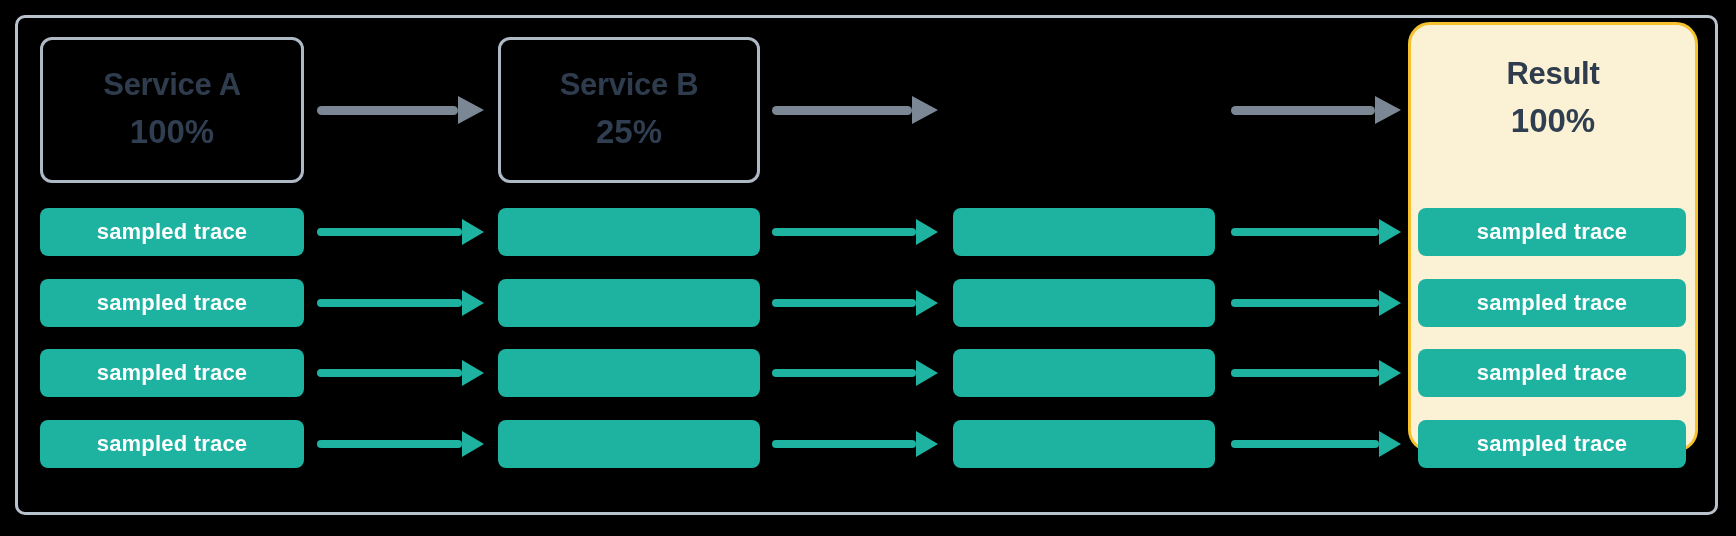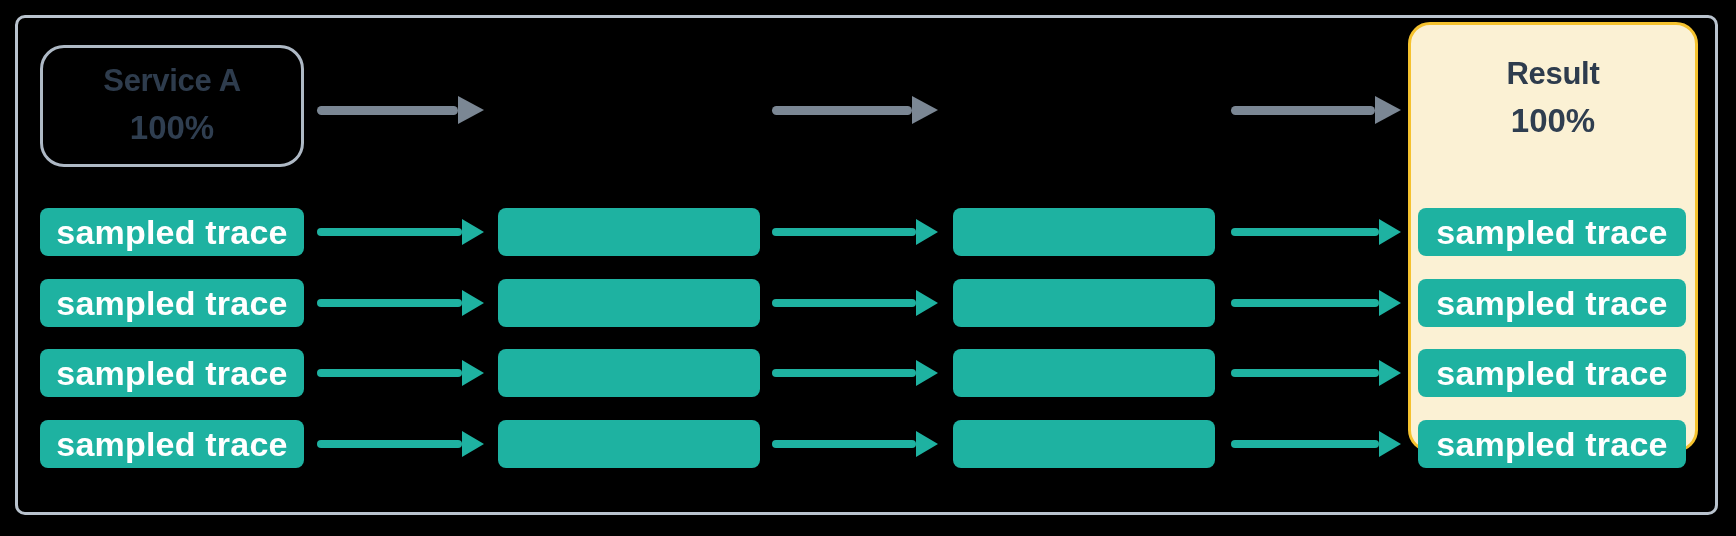--- a/index.html
+++ b/index.html
@@ -15,30 +15,29 @@
     position: absolute;
     left: 15px; top: 15px;
     width: 1703px; height: 500px;
     border: 3px solid #b9c3ce;
     border-radius: 10px;
     box-sizing: border-box;
     background: transparent;
   }
   .service-box {
     position: absolute;
-    top: 37px; height: 122px;
+    top: 37px; height: 146px;
     border: 3px solid #aeb9c5;
-    border-radius: 24px;
+    border-radius: 12px;
     box-sizing: border-box;
     display: flex;
     flex-direction: column;
     justify-content: center;
     align-items: center;
     background: transparent;
-    margin-top: 8px;
   }
   .svc-a { left: 40px;  width: 264px; }
   .svc-b { left: 498px; width: 262px; }
   .svc-c { left: 953px; width: 262px; }
   .service-name {
     color: #2e3c4d;
     font-size: 31px;
     font-weight: 700;
     line-height: 44px;
     letter-spacing: -0.3px;
@@ -77,21 +76,21 @@
     position: absolute;
     height: 48px;
     background: #1eb2a1;
     border-radius: 8px;
     display: flex;
     align-items: center;
     justify-content: center;
   }
   .trace-box span {
     color: #ffffff;
-    font-size: 34px;
+    font-size: 22px;
     font-weight: 600;
     letter-spacing: 0.2px;
   }
   .tcol1 { left: 40px;   width: 264px; }
   .tcol2 { left: 498px;  width: 262px; }
   .tcol3 { left: 953px;  width: 262px; }
   .tcol4 { left: 1418px; width: 268px; }
   .trow1 { top: 208px; }
   .trow2 { top: 279px; }
   .trow3 { top: 349px; }
@@ -129,20 +128,24 @@
 <body>
 
 <div class="canvas">
 
   <div class="frame"></div>
 
   <div class="service-box svc-a">
     <div class="service-name">Service A</div>
     <div class="service-rate">100%</div>
   </div>
+  <div class="service-box svc-b">
+    <div class="service-name">Service B</div>
+    <div class="service-rate">25%</div>
+  </div>
 
   <div class="result-panel">
     <div class="result-title">Result</div>
     <div class="result-rate">100%</div>
   </div>
 
   <div class="arrow arrow-gray gap1">
       <div class="shaft"></div>
       <div class="head"></div>
     </div>

